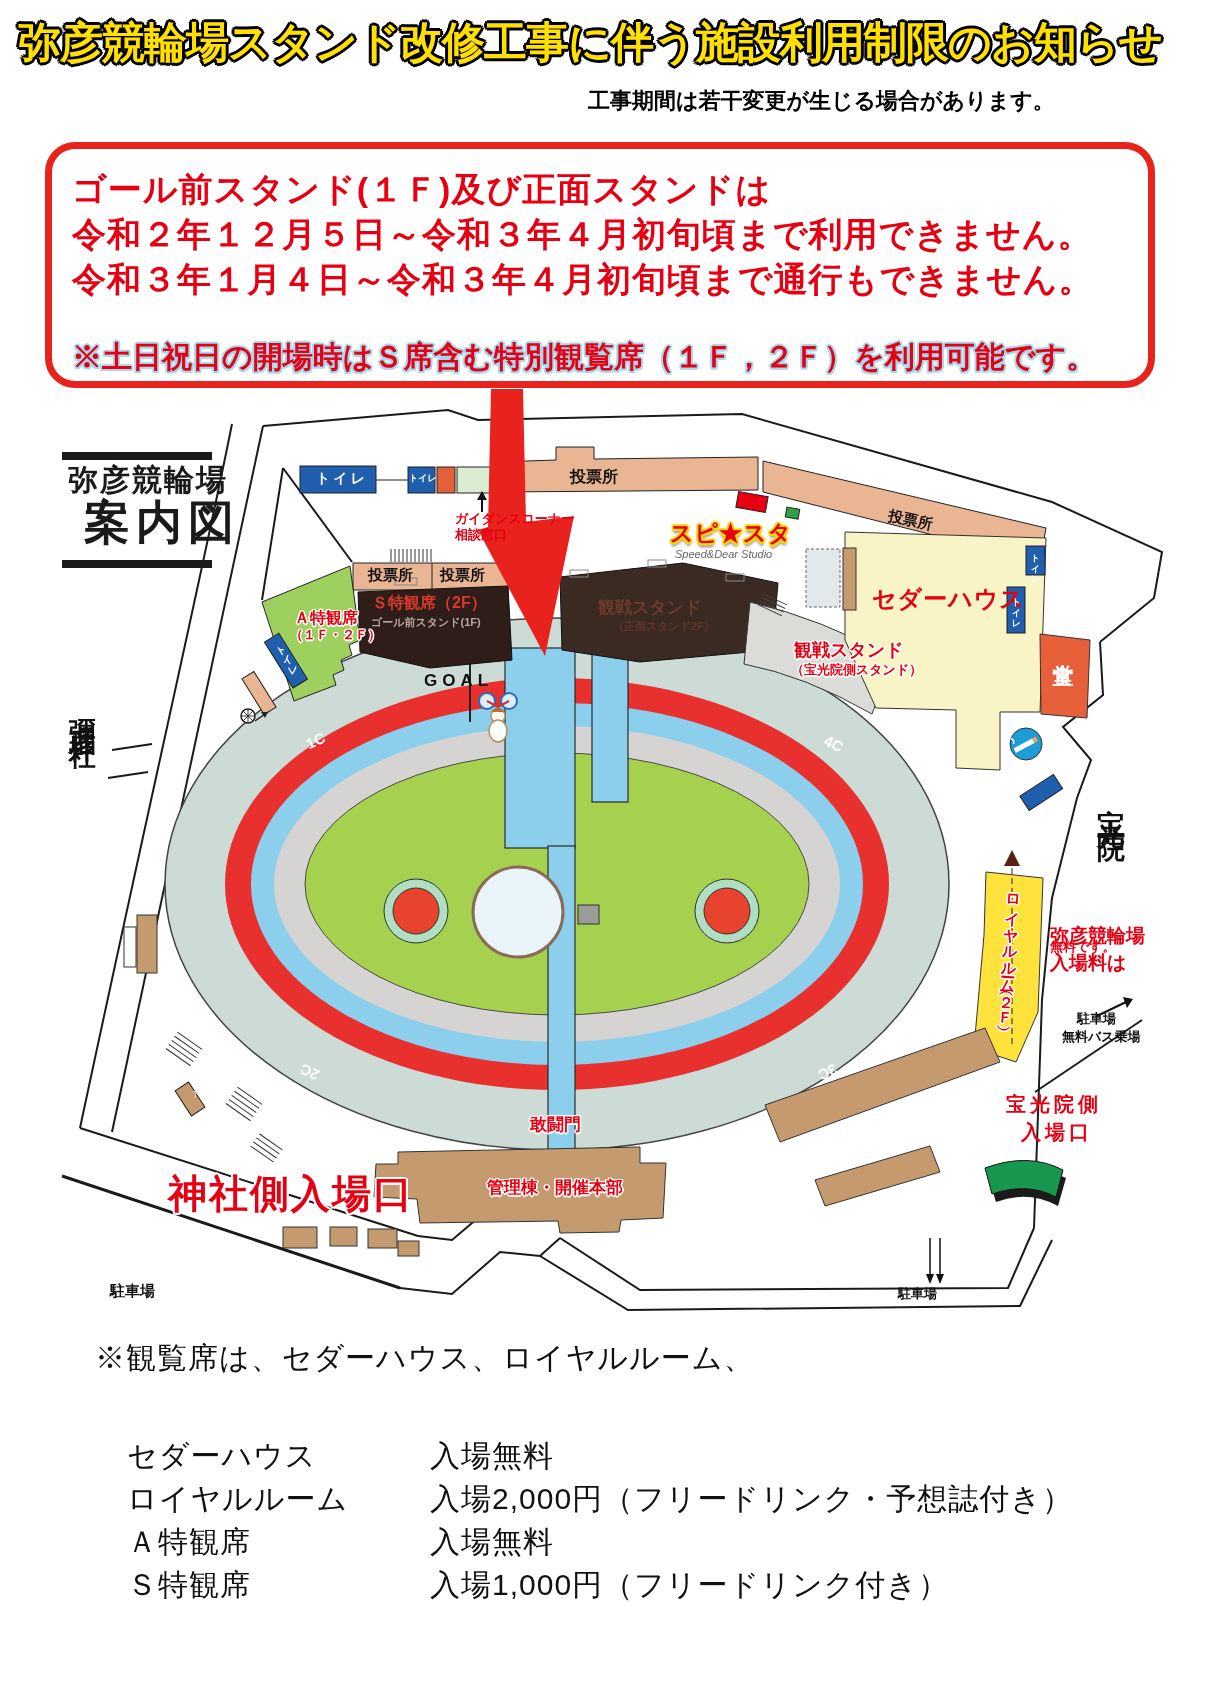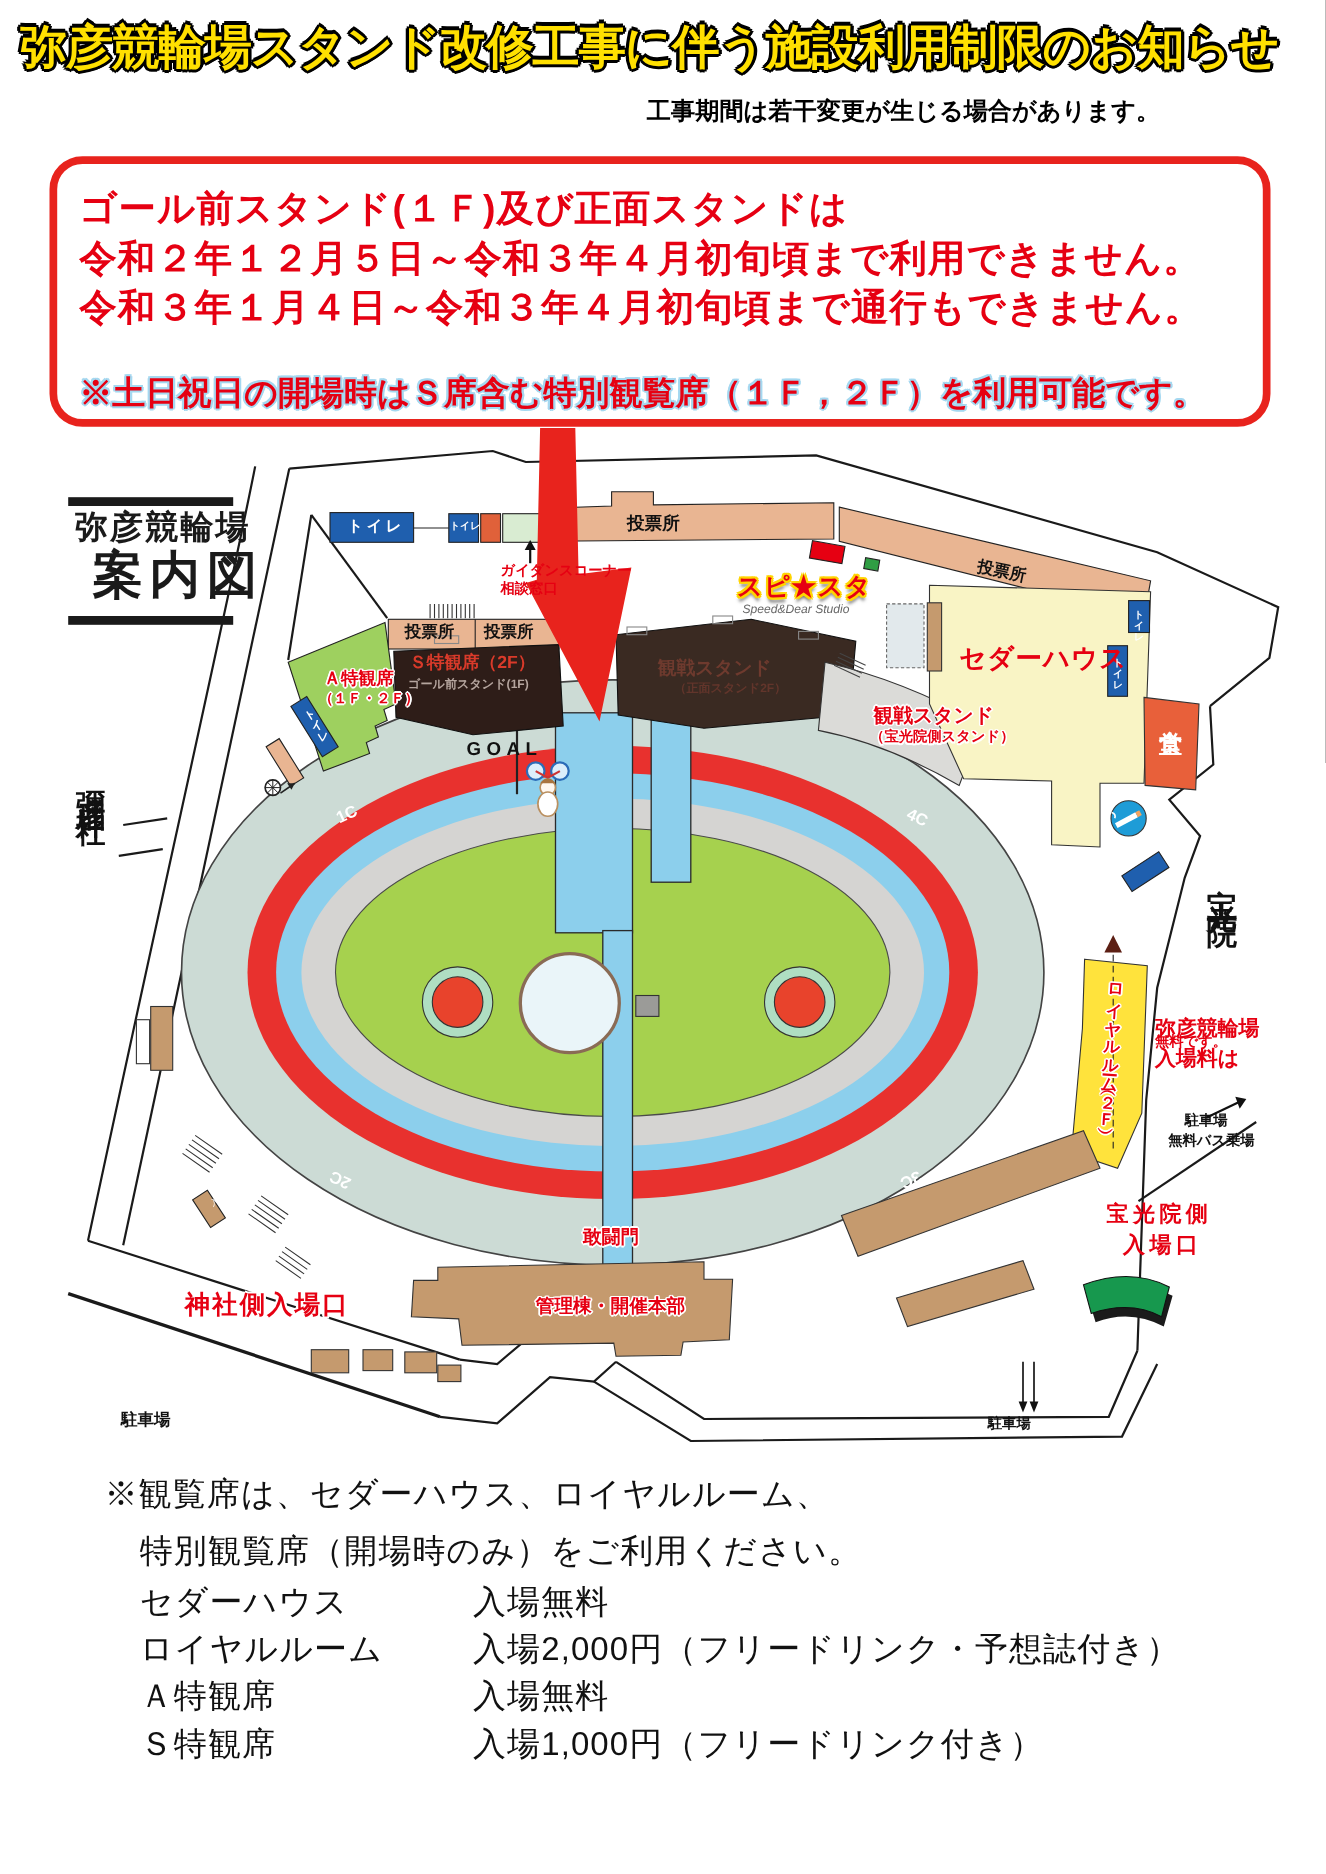--- a/index.html
+++ b/index.html
@@ -255,31 +255,30 @@
   <div class="ml vt red ows" style="left:1002px;top:884px;font-size:15px;transform:rotate(4deg)">ロイヤルルーム（２Ｆ）</div>
 
   <div class="ml red" style="left:1050px;top:926px;font-size:19px">弥彦競輪場</div>
   <div class="ml red" style="left:1050px;top:953px;font-size:19px">入場料は</div>
   <div class="ml red" style="left:1050px;top:940px;font-size:13px">無料です。</div>
 
   <div class="ml" style="left:1077px;top:1012px;font-size:13px;color:#111">駐車場</div>
   <div class="ml" style="left:1062px;top:1030px;font-size:13px;color:#111">無料バス乗場</div>
 
   <div class="ml red ows" style="left:530px;top:1116px;font-size:17px">敢闘門</div>
-  <div class="ml red ow" style="left:168px;top:1174px;font-size:23px;letter-spacing:2px">神社側入場口</div>
+  <div class="ml red ow" style="left:168px;top:1174px;font-size:39px;letter-spacing:2px">神社側入場口</div>
   <div class="ml red ows" style="left:487px;top:1179px;font-size:17px">管理棟・開催本部</div>
   <div class="ml red" style="left:1006px;top:1094px;font-size:20px;letter-spacing:4px">宝光院側</div>
   <div class="ml red" style="left:1021px;top:1122px;font-size:20px;letter-spacing:4px">入場口</div>
 
   <div class="ml" style="left:110px;top:1283px;font-size:15px;color:#111">駐車場</div>
   <div class="ml" style="left:898px;top:1287px;font-size:13px;color:#111">駐車場</div>
   <div class="ml" style="left:191px;top:1086px;font-size:7px;color:#fff;transform:rotate(-33deg);font-weight:normal">入場門</div>
 
   <div class="f-big" style="left:95px;top:1338px">※観覧席は、セダーハウス、ロイヤルルーム、</div>
-  <div class="f-big" style="left:127px;top:1390px">特別観覧席（開場時のみ）をご利用ください。</div>
 
   <div class="f-big" style="left:127px;top:1436px">セダーハウス</div>
   <div class="f-big" style="left:430px;top:1436px">入場無料</div>
   <div class="f-big" style="left:127px;top:1479px">ロイヤルルーム</div>
   <div class="f-big" style="left:430px;top:1479px">入場2,000円（フリードリンク・予想誌付き）</div>
   <div class="f-big" style="left:127px;top:1522px">Ａ特観席</div>
   <div class="f-big" style="left:430px;top:1522px">入場無料</div>
   <div class="f-big" style="left:127px;top:1565px">Ｓ特観席</div>
   <div class="f-big" style="left:430px;top:1565px">入場1,000円（フリードリンク付き）</div>
 

